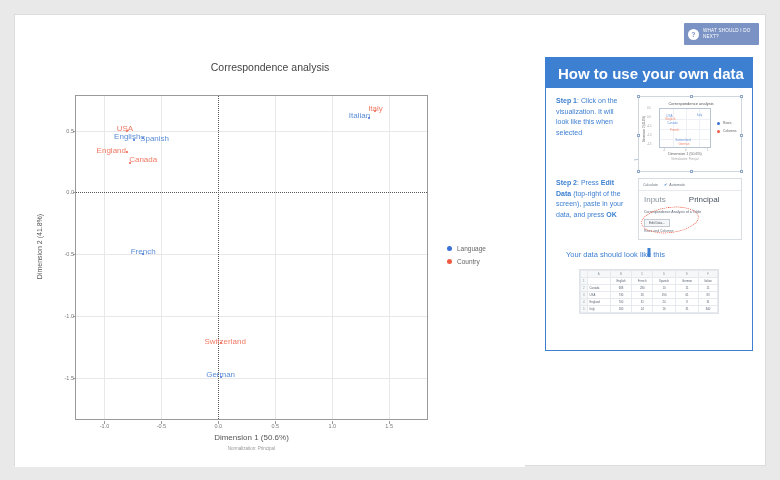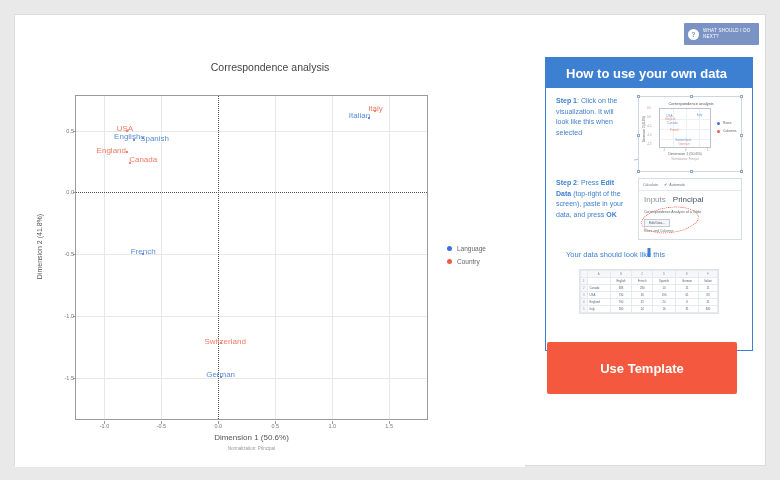--- a/index.html
+++ b/index.html
@@ -94,22 +94,22 @@
     flex:0 0 auto; font-weight:bold; margin-right:4px;
   }
   #next-badge-text { font-size:4.6px; color:#fff; line-height:6px; letter-spacing:.2px; }
 
   #howto {
     position:absolute; left:20px; top:42px; width:208px; height:294px;
     border:1px solid #3d7fd1; background:#fff;
   }
   #howto-header {
     height:30px; background:#3d7fd1; color:#fff;
-    display:flex; align-items:center; padding-left:20px;
-    font-size:13px; font-weight:bold;
+    display:flex; align-items:center; padding-left:12px;
+    font-size:15px; font-weight:bold;
   }
   #howto-body { position:relative; padding:8px 10px 0 10px; }
   .step-block { position:relative; margin-bottom:6px; min-height:76px; }
   .step-text {
     width:70px; font-size:7px; line-height:10.5px; color:#3d7fd1;
   }
   .step-text b { font-weight:bold; }
   .thumb { position:absolute; right:0; top:0; }
 
   
@@ -159,21 +159,21 @@
   #thumb-props {
     width:104px; height:62px; border:1px solid #d8dde3; background:#fff;
     position:relative; overflow:hidden;
   }
   #props-toolbar {
     height:12px; border-bottom:1px solid #e6e9ee; display:flex;
     align-items:center; padding-left:4px; gap:6px;
   }
   .props-tb-item { font-size:3.6px; color:#6a737d; display:flex; align-items:center; gap:2px; }
   .props-check { color:#3d7fd1; font-size:4px; }
-  #props-tabs { display:flex; gap:7px; padding:4px 0 2px 5px; }
+  #props-tabs { display:flex; gap:23px; padding:4px 0 2px 5px; }
   .props-tab { font-size:8px; color:#8a949e; }
   .props-tab.active { color:#4a5561; }
   #props-desc { font-size:3.6px; color:#5a6472; padding:3px 5px 0 5px; line-height:6px; }
   #props-editbtn {
     margin:4px 0 0 5px; width:26px; height:8px; border:1px solid #c3cad3;
     background:#f5f6f8; font-size:3.2px; color:#4a5561;
     display:flex; align-items:center; justify-content:center;
   }
   #props-sub { font-size:3.4px; color:#6a737d; padding:2px 5px 0 5px; }
   #props-ellipse {
@@ -451,15 +451,14 @@
                     <td>840</td>
                   </tr>
                 </tbody>
             </table>
           </div>
         </div>
 
       </div>
     </div>
 
-    <button id="use-template">Use Template</button>
   </div>
 </div>
 
 </body></html>

